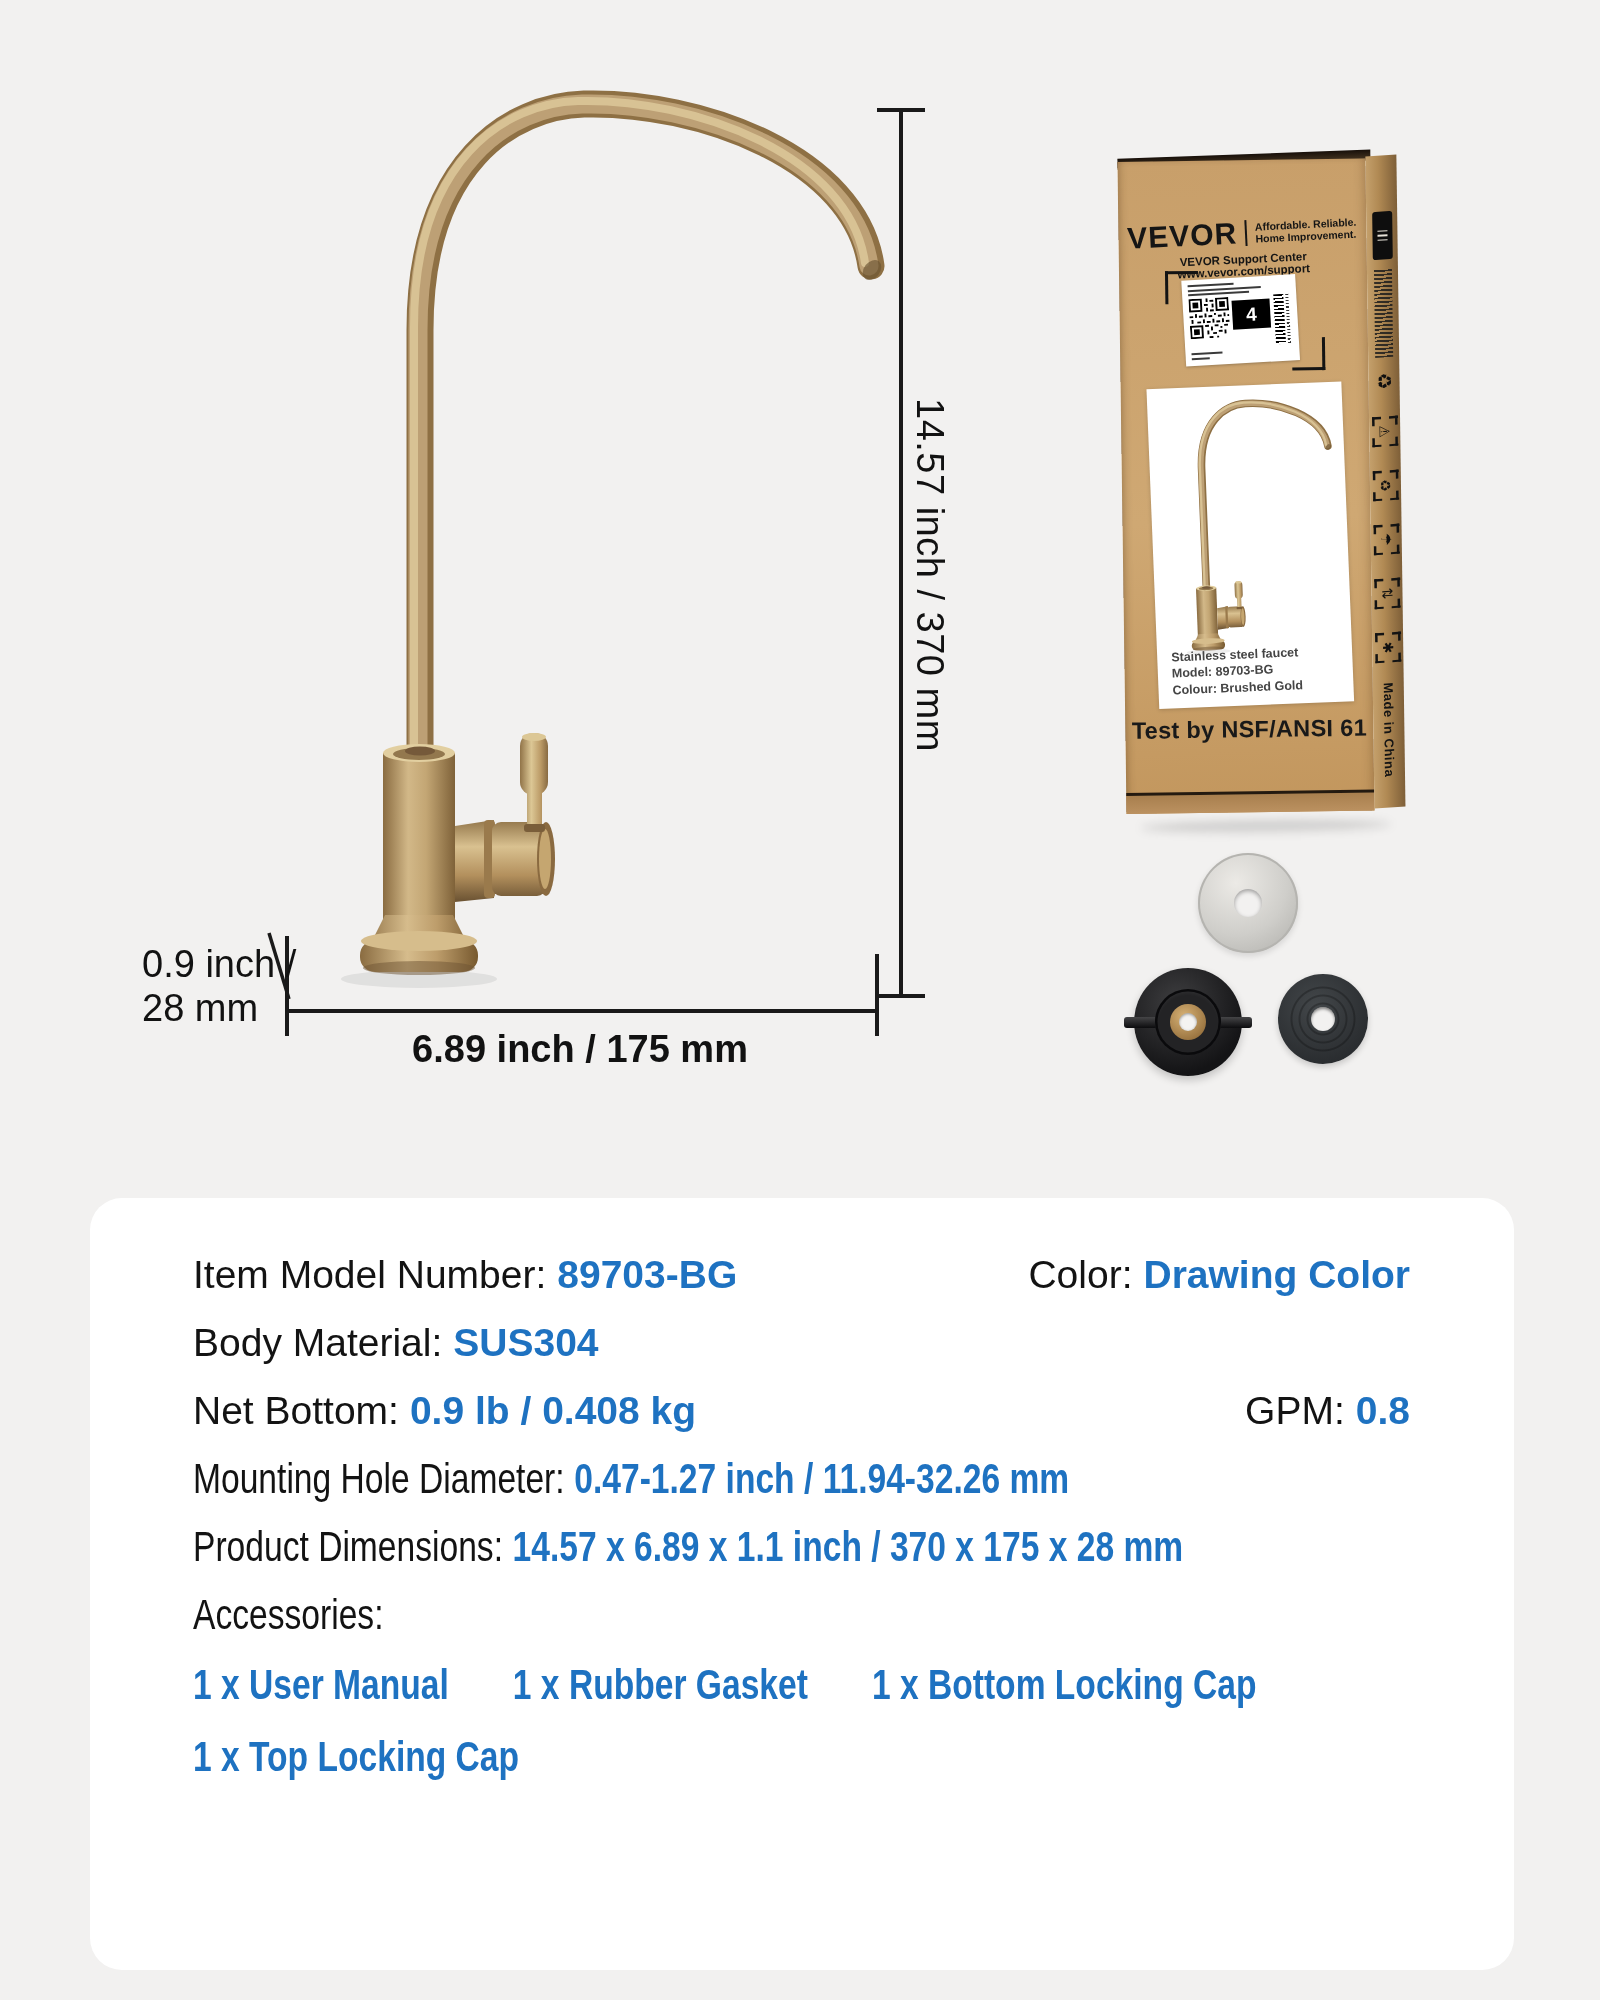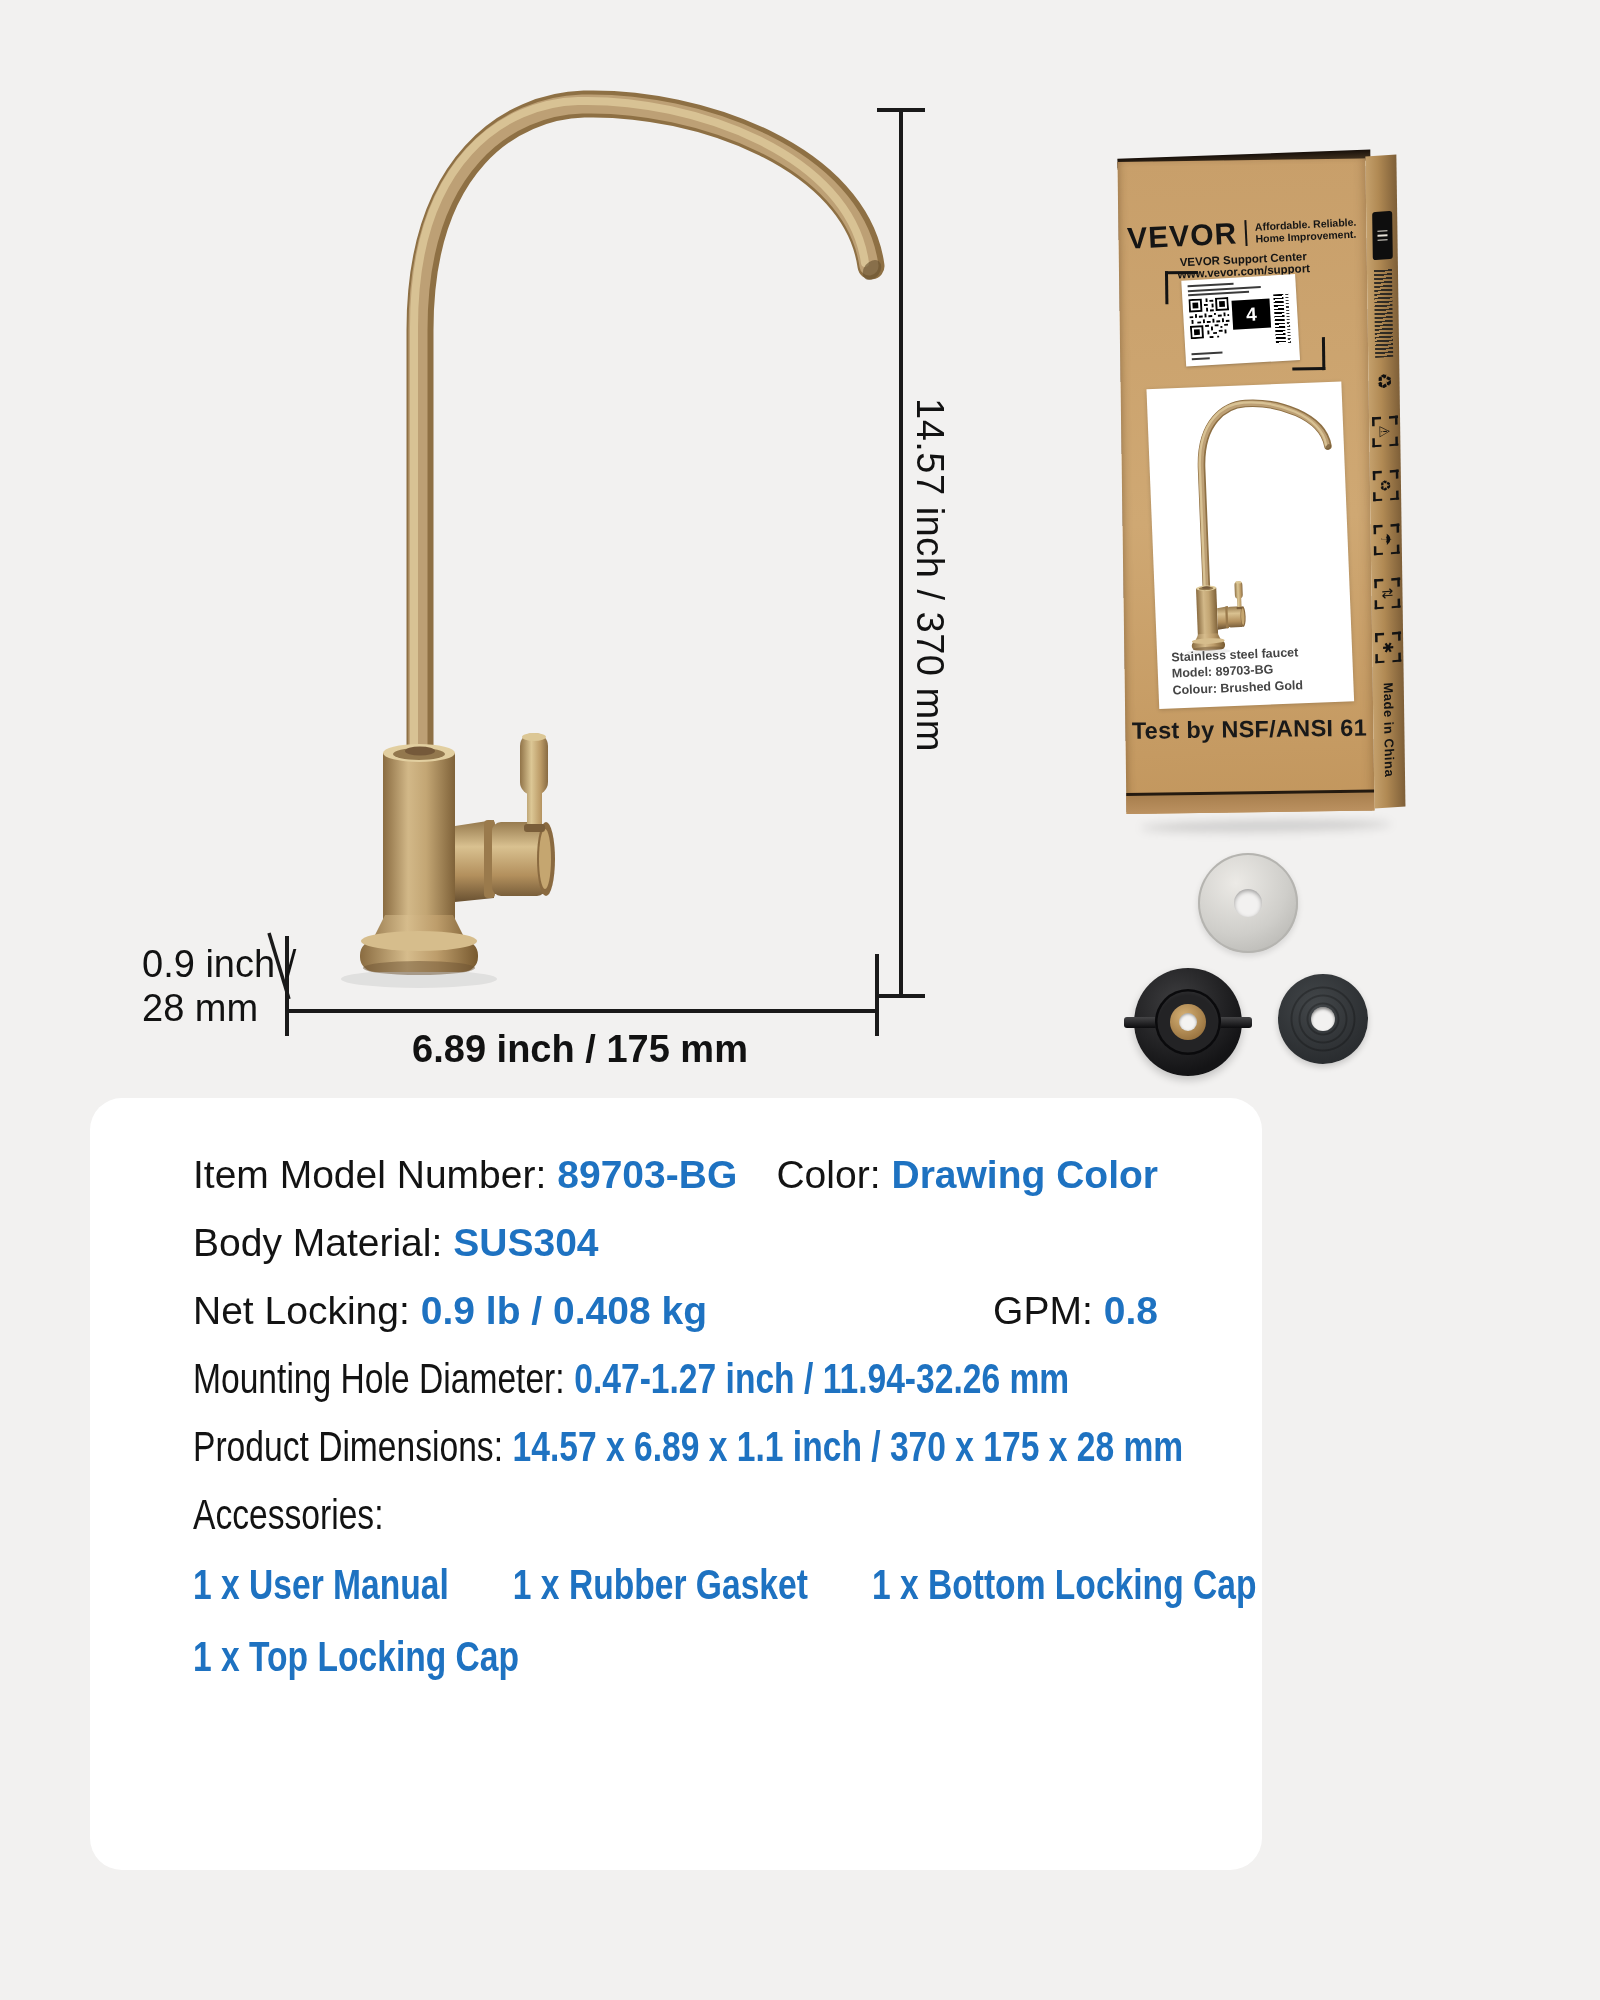--- a/index.html
+++ b/index.html
@@ -95,21 +95,21 @@
      background:#f4f3f1;box-shadow:inset 0 1px 3px rgba(0,0,0,.4);}
   .gasket{left:1278px;top:974px;width:90px;height:90px;
      background:
        radial-gradient(circle,rgba(0,0,0,0) 0 14px,rgba(0,0,0,.25) 15px 16px,rgba(0,0,0,0) 17px 22px,rgba(0,0,0,.25) 23px 24px,rgba(0,0,0,0) 25px 30px,rgba(0,0,0,.25) 31px 32px,rgba(0,0,0,0) 33px),
        radial-gradient(circle at 42% 35%,#43474a,#2b2e31 70%,#212427);
      box-shadow:0 3px 6px rgba(0,0,0,.18);}
   .gasket .hole{position:absolute;left:33px;top:33px;width:24px;height:24px;border-radius:50%;
      background:#f2f1f0;box-shadow:inset 0 2px 3px rgba(0,0,0,.45);}
 
   
-  .card{position:absolute;left:90px;top:1098px;width:1172px;height:772px;background:#ffffff;
+  .card{position:absolute;left:90px;top:1198px;width:1424px;height:772px;background:#ffffff;
      border-radius:32px;z-index:2;padding:43px 104px 0 103px;box-sizing:border-box;}
   .row{display:flex;align-items:center;height:68px;font-size:39px;}
   .row.acc{height:72px;}
   .pair{justify-content:space-between;}
   .cell.right{text-align:right;}
   .lbl{color:#131313;}
   .val{color:#1e72c1;font-weight:bold;margin-left:11px;}
   .cond{display:inline-block;transform:scaleX(.8);transform-origin:0 50%;white-space:nowrap;font-size:42px;}
   .cond .val{margin-left:12px;}
   .sp{display:inline-block;width:80px;}
@@ -299,21 +299,21 @@
         <span class="lbl">Color:</span><span class="val">Drawing Color</span>
       </div>
     </div>
     <div class="row pair">
       <div class="cell">
         <span class="lbl">Body Material:</span><span class="val">SUS304</span>
       </div>
     </div>
     <div class="row pair">
       <div class="cell">
-        <span class="lbl">Net Locking:</span><span class="val">0.9 lb / 0.408 kg</span>
+        <span class="lbl">Net Bottom:</span><span class="val">0.9 lb / 0.408 kg</span>
       </div>
       <div class="cell right">
         <span class="lbl">GPM:</span><span class="val">0.8</span>
       </div>
     </div>
     <div class="row">
       <span class="cond"><span class="lbl">Mounting Hole Diameter:</span><span class="val">0.47-1.27 inch / 11.94-32.26 mm</span></span>
     </div>
     <div class="row">
       <span class="cond"><span class="lbl">Product Dimensions:</span><span class="val">14.57 x 6.89 x 1.1 inch / 370 x 175 x 28 mm</span></span>

